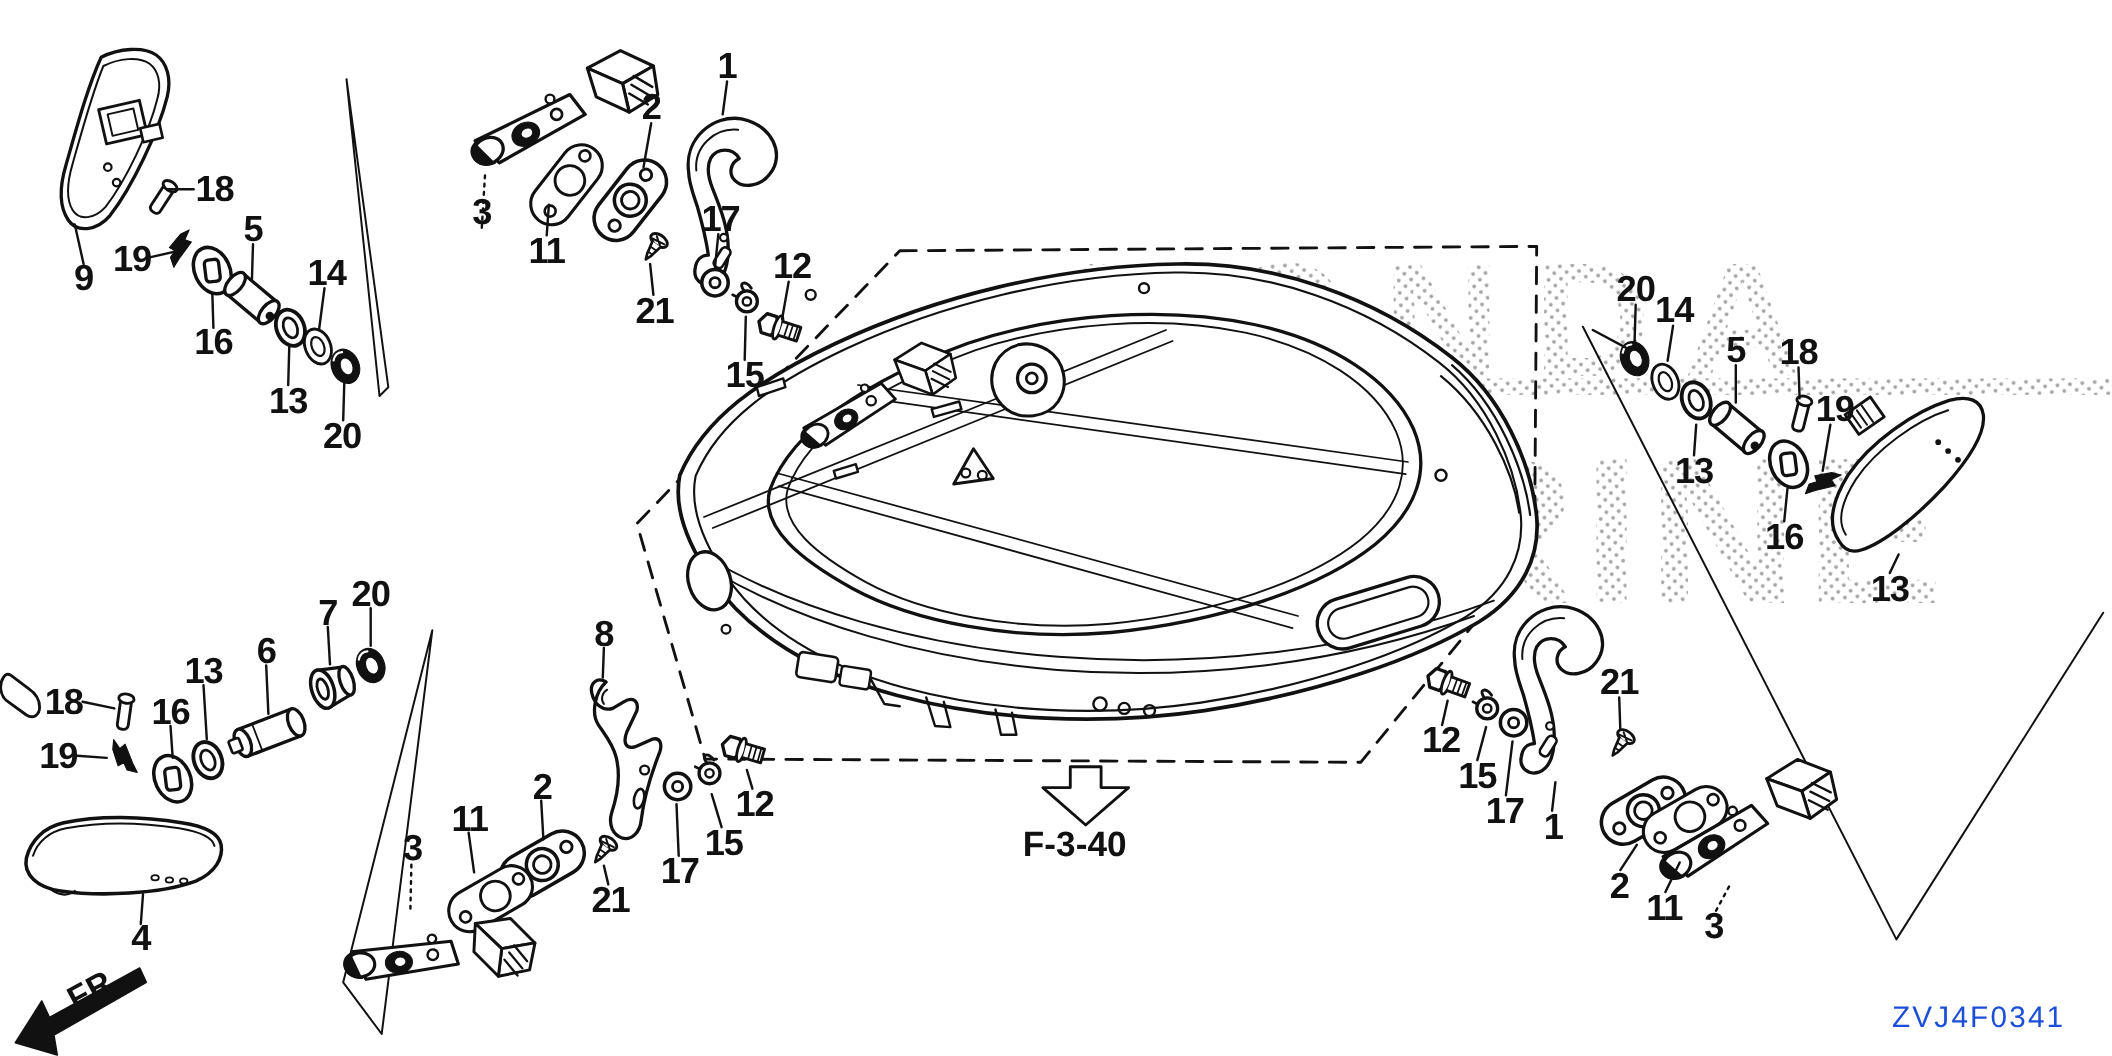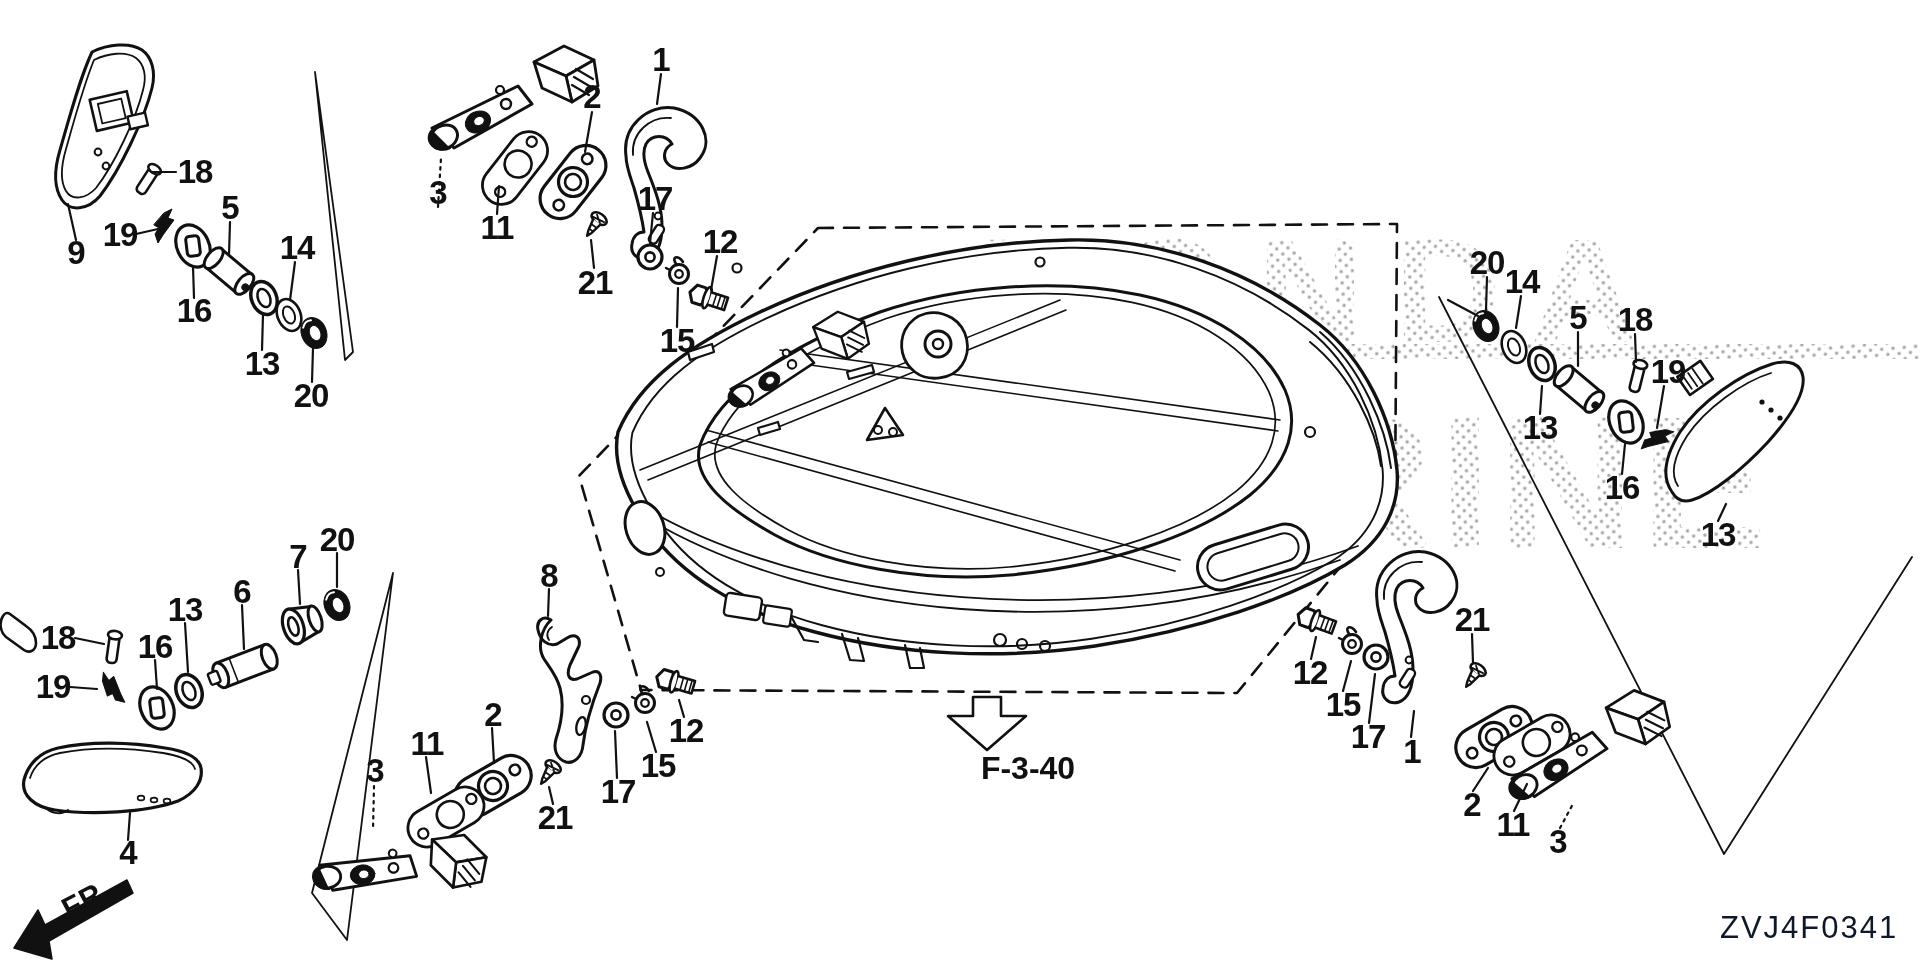--- a/index.html
+++ b/index.html
@@ -2,23 +2,23 @@
 <html><head>
 <meta charset="utf-8">
 <style>
   html,body{margin:0;padding:0;background:#fff;}
   .stage{position:relative;width:1920px;height:960px;background:#fff;overflow:hidden;
          font-family:"Liberation Sans",sans-serif;color:#111;}
   .stage svg{position:absolute;left:0;top:0;}
   #callouts{position:absolute;left:0;top:0;width:100%;height:100%;pointer-events:none;}
   .callout{position:absolute;transform:translate(-50%,-50%);font-weight:700;font-size:33px;
            letter-spacing:-1px;color:#111;white-space:nowrap;}
-  .fig-ref{position:absolute;left:1028px;top:768px;transform:translate(-50%,-50%);
+  .fig-ref{position:absolute;left:977px;top:768px;transform:translate(-50%,-50%);
            font-weight:700;font-size:32px;letter-spacing:0px;color:#111;text-align:center;}
-  .diagram-code{position:absolute;left:1720px;top:910px;font-size:31px;letter-spacing:2px;color:#0f172a;}
+  .diagram-code{position:absolute;left:1720px;top:910px;font-size:27px;letter-spacing:2px;color:#1d4ed8;}
   .fr-label{position:absolute;left:56px;top:896px;font-size:30px;font-weight:700;color:#111;
             transform:rotate(-28deg);transform-origin:0 0;letter-spacing:1px;}
 </style>
 </head>
 <body>
 
 <div class="stage">
 
 <svg width="1920" height="960" viewBox="0 0 1920 960">
 <defs>

